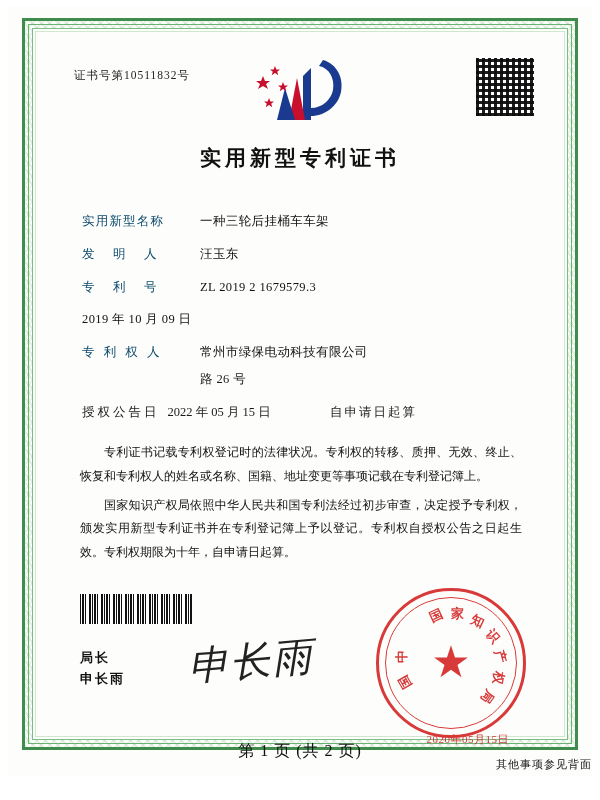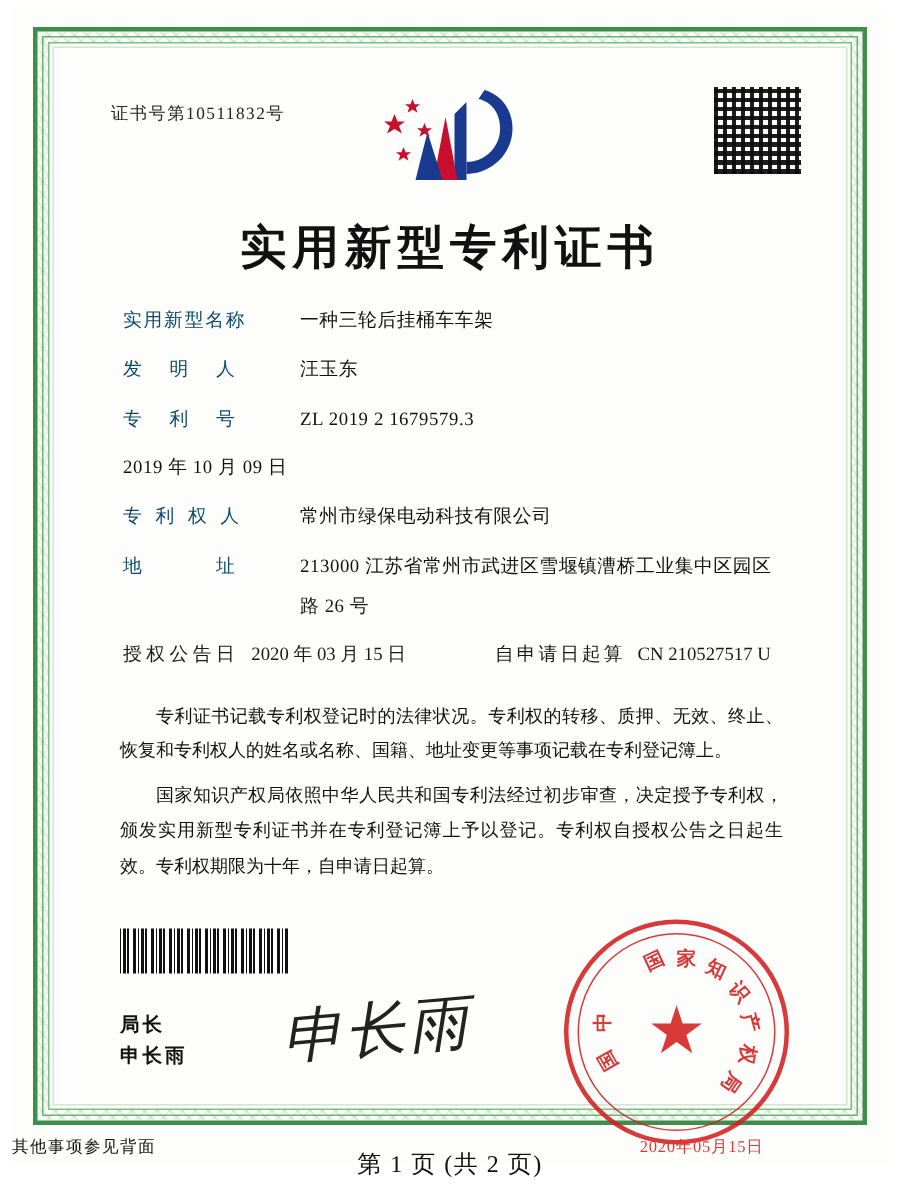--- a/index.html
+++ b/index.html
@@ -113,25 +113,25 @@
     background-image:
       repeating-linear-gradient(90deg, #111 0 3px, #fff 3px 6px),
       repeating-linear-gradient(0deg, #111 0 3px, #fff 3px 6px);
     background-blend-mode: multiply;
     opacity: .95;
   }
 
   
   .title {
     text-align: center;
-    font-size: 31px;
+    font-size: 21px;
     font-weight: bold;
     letter-spacing: 4px;
     margin-top: 12px;
-    margin-bottom: 16px;
+    margin-bottom: 38px;
     color: #111;
     font-family: "Liberation Serif", serif;
   }
 
   
   .fields {
     padding: 0 34px 0 34px;
     font-size: 12.5px;
     line-height: 1.9;
   }
@@ -286,21 +286,21 @@
     text-align: center;
     font-size: 16px;
     letter-spacing: 1px;
     color: #111;
   }
   .back-note {
     position: absolute;
     left: 0;
     right: 0;
     bottom: 4px;
-    text-align: left;
+    text-align: right;
     font-size: 11px;
     letter-spacing: 1px;
     color: #111;
   }
 </style>
 </head>
 <body>
 
 <div class="certificate">
 
@@ -352,34 +352,29 @@
 
       <div class="field-row">
         <div class="field-value">2019 年 10 月 09 日</div>
       </div>
 
       <div class="field-row">
         <div class="field-label">专 利 权 人</div>
         <div class="field-value">常州市绿保电动科技有限公司</div>
       </div>
 
-      <div class="field-row">
-        <div class="field-label">地　　　址</div>
-        <div class="field-value">213000 江苏省常州市武进区雪堰镇漕桥工业集中区园区</div>
-      </div>
       <div class="subline">路 26 号</div>
 
       <div class="split-row">
         <div class="half first">
           <span class="lbl">授权公告日</span>
-          <span>2020 年 03 月 15 日</span>
+          <span>2022 年 05 月 15 日</span>
         </div>
         <div class="half">
           <span class="lbl2">自申请日起算</span>
-          <span>CN 210527517 U</span>
         </div>
       </div>
     </div>
 
     <div class="paras">
       <p>专利证书记载专利权登记时的法律状况。专利权的转移、质押、无效、终止、恢复和专利权人的姓名或名称、国籍、地址变更等事项记载在专利登记簿上。</p>
       <p>国家知识产权局依照中华人民共和国专利法经过初步审查，决定授予专利权，颁发实用新型专利证书并在专利登记簿上予以登记。专利权自授权公告之日起生效。专利权期限为十年，自申请日起算。</p>
     </div>
 
     <div class="footer">

